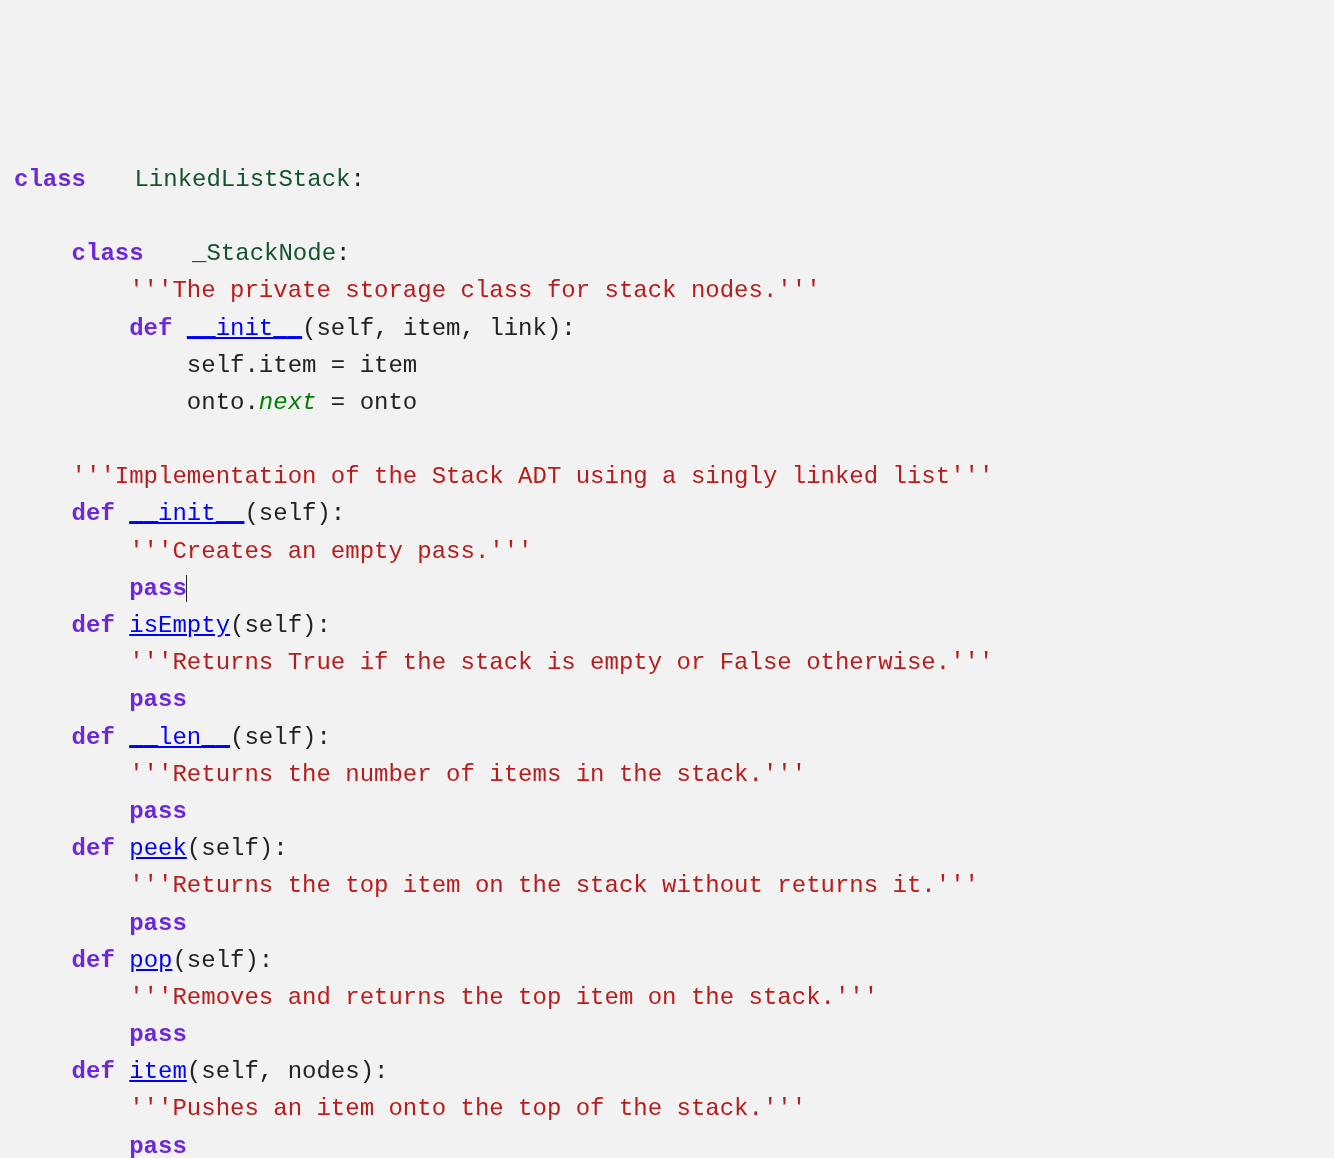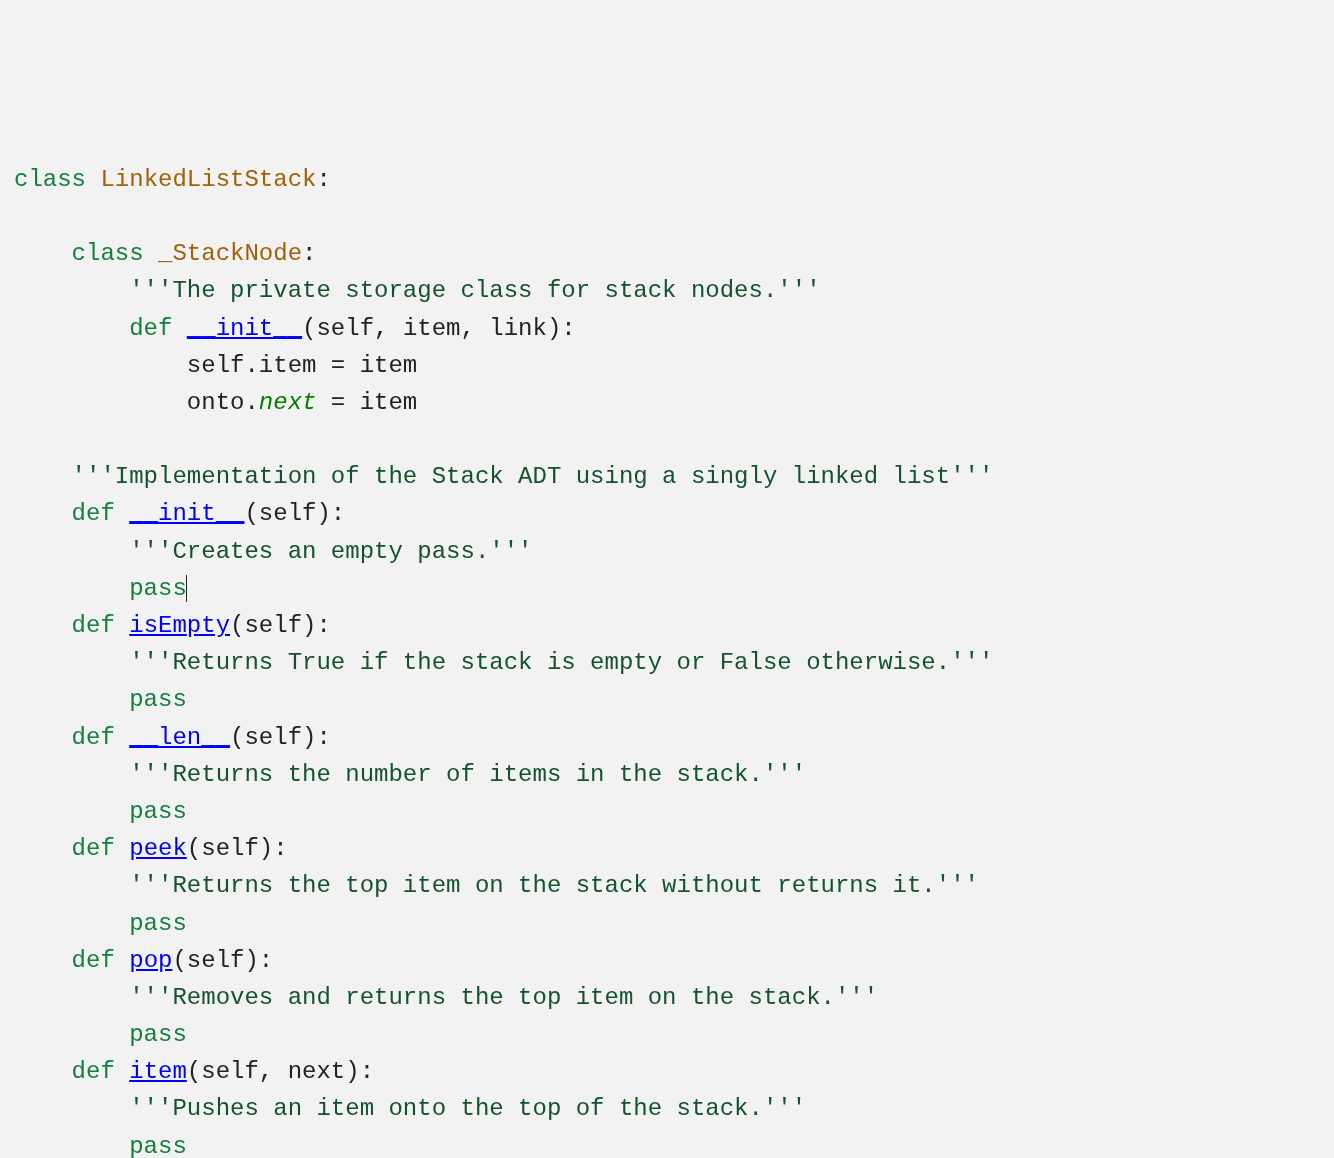--- a/index.html
+++ b/index.html
@@ -5,24 +5,24 @@
   body {
     margin: 0;
     padding: 12px 14px;
     background: #f2f2f2;
     font-family: "Consolas", "Menlo", "Courier New", monospace;
     font-size: 24px;
     line-height: 1.55;
     color: #222;
     white-space: pre;
   }
-  .kw { color: #15803d; font-weight: normal; }         
-  .cls { color: #a16207; }                             
+  .kw { color: #6d28d9; font-weight: bold; }         
+  .cls { color: #14532d; margin-left: 34px; }                             
   .fn { color: #0000ff; text-decoration: underline; }                              
-  .str { color: #14532d; margin-top: 20px; }                             
+  .str { color: #b91c1c; margin-top: 20px; }                             
   .bi { color: #008000; font-style: italic; }                              
   .cursor {
     display: inline-block;
     width: 0;
     border-left: 1px solid #222;
     height: 1.1em;
     vertical-align: text-bottom;
     margin-left: -1px;
   }
 </style>
@@ -30,36 +30,36 @@
 <body>
 
 
 
 <div><span class="kw">class</span> <span class="cls">LinkedListStack</span><span>:</span>
 
     <span class="kw">class</span> <span class="cls">_StackNode</span><span>:</span>
         <span class="str">'''The private storage class for stack nodes.'''</span>
         <span class="kw">def</span> <span class="fn">__init__</span><span>(self, item, link):</span>
 <span>            self.item = item</span>
-<span>            onto.</span><span class="bi">next</span><span> = item</span>
+<span>            onto.</span><span class="bi">next</span><span> = onto</span>
 
     <span class="str">'''Implementation of the Stack ADT using a singly linked list'''</span>
     <span class="kw">def</span> <span class="fn">__init__</span><span>(self):</span>
         <span class="str">'''Creates an empty pass.'''</span>
         <span class="kw">pass</span><span class="cursor"></span>
     <span class="kw">def</span> <span class="fn">isEmpty</span><span>(self):</span>
         <span class="str">'''Returns True if the stack is empty or False otherwise.'''</span>
         <span class="kw">pass</span>
     <span class="kw">def</span> <span class="fn">__len__</span><span>(self):</span>
         <span class="str">'''Returns the number of items in the stack.'''</span>
         <span class="kw">pass</span>
     <span class="kw">def</span> <span class="fn">peek</span><span>(self):</span>
         <span class="str">'''Returns the top item on the stack without returns it.'''</span>
         <span class="kw">pass</span>
     <span class="kw">def</span> <span class="fn">pop</span><span>(self):</span>
         <span class="str">'''Removes and returns the top item on the stack.'''</span>
         <span class="kw">pass</span>
-    <span class="kw">def</span> <span class="fn">item</span><span>(self, next):</span>
+    <span class="kw">def</span> <span class="fn">item</span><span>(self, nodes):</span>
         <span class="str">'''Pushes an item onto the top of the stack.'''</span>
         <span class="kw">pass</span></div>
 
 
 
 
 </body></html>

